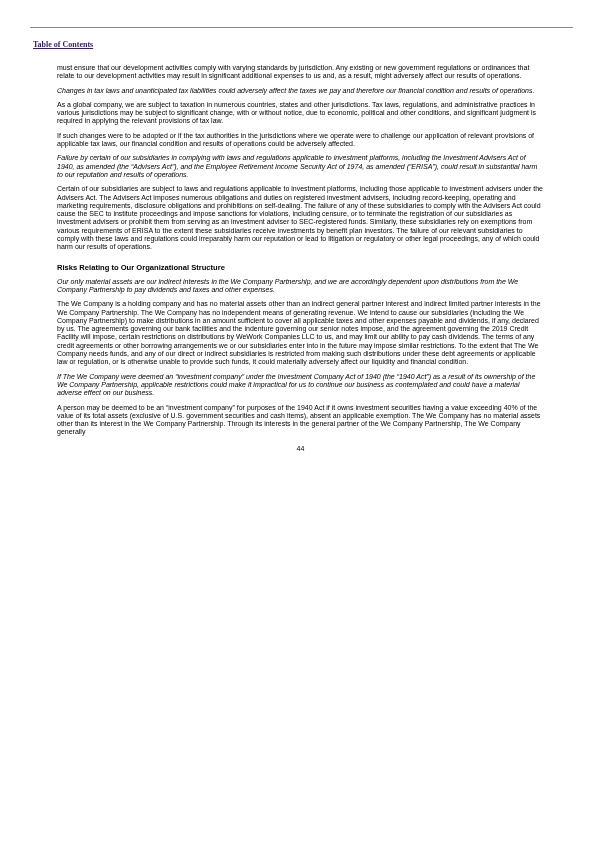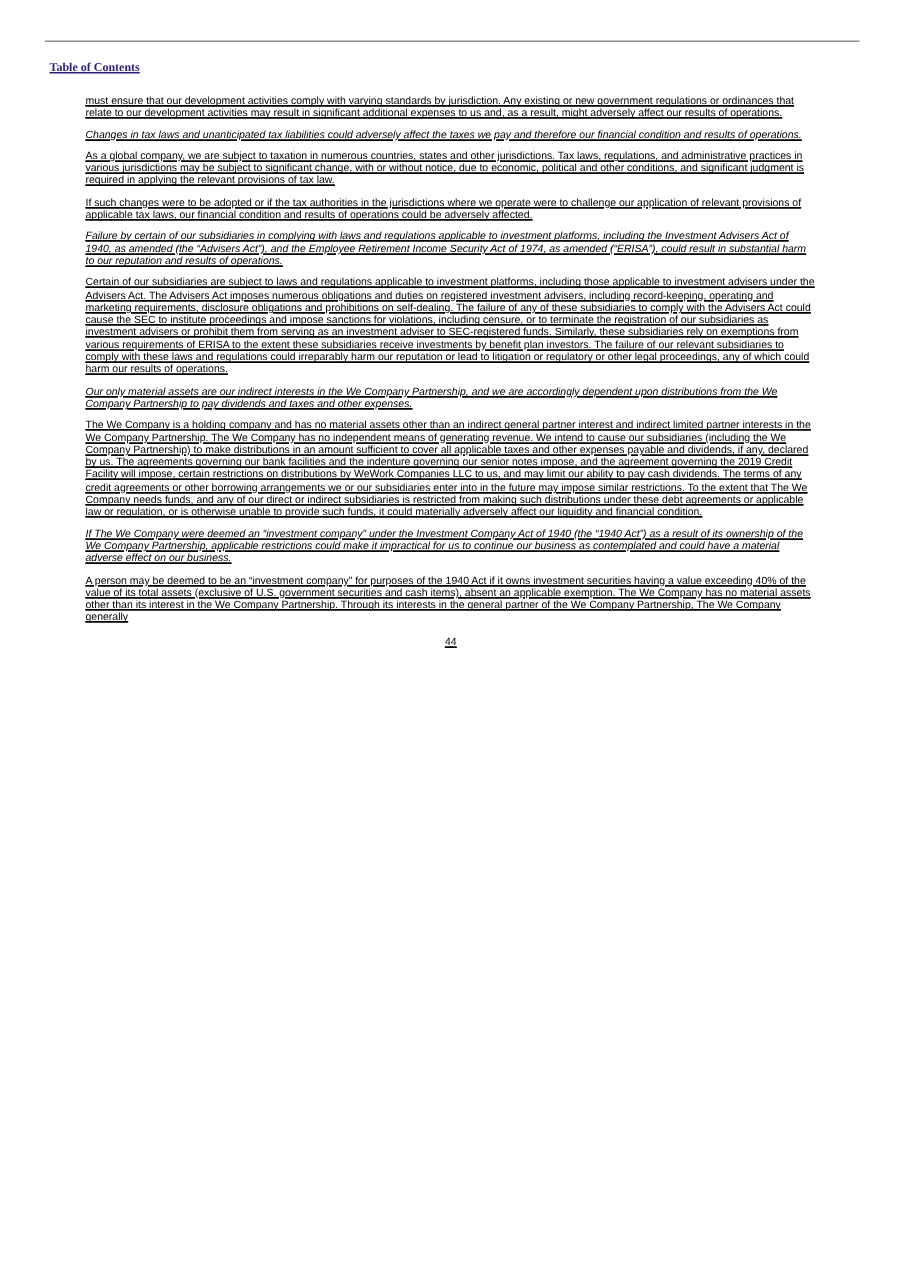--- a/index.html
+++ b/index.html
@@ -1,15 +1,15 @@
 <!DOCTYPE html>
 <html><head>
 <meta charset="utf-8">
 <style>
-  * { margin: 0; padding: 0; box-sizing: border-box; text-decoration: underline; }
+  * { margin: 0; padding: 0; box-sizing: border-box; }
   html, body { background: #ffffff; }
   .page {
     position: relative;
     width: 600px;
     height: 847px;
     margin: 0 auto;
     background: #ffffff;
     font-family: "Liberation Sans", sans-serif;
     color: #000000;
     overflow: hidden;
@@ -76,20 +76,21 @@
     <p class="para italic">Changes in tax laws and unanticipated tax liabilities could adversely affect the taxes we pay and therefore our financial condition and results of operations.</p>
 
     <p class="para">As a global company, we are subject to taxation in numerous countries, states and other jurisdictions. Tax laws, regulations, and administrative practices in various jurisdictions may be subject to significant change, with or without notice, due to economic, political and other conditions, and significant judgment is required in applying the relevant provisions of tax law.</p>
 
     <p class="para">If such changes were to be adopted or if the tax authorities in the jurisdictions where we operate were to challenge our application of relevant provisions of applicable tax laws, our financial condition and results of operations could be adversely affected.</p>
 
     <p class="para italic">Failure by certain of our subsidiaries in complying with laws and regulations applicable to investment platforms, including the Investment Advisers Act of 1940, as amended (the “Advisers Act”), and the Employee Retirement Income Security Act of 1974, as amended (“ERISA”), could result in substantial harm to our reputation and results of operations.</p>
 
     <p class="para">Certain of our subsidiaries are subject to laws and regulations applicable to investment platforms, including those applicable to investment advisers under the Advisers Act. The Advisers Act imposes numerous obligations and duties on registered investment advisers, including record-keeping, operating and marketing requirements, disclosure obligations and prohibitions on self-dealing. The failure of any of these subsidiaries to comply with the Advisers Act could cause the SEC to institute proceedings and impose sanctions for violations, including censure, or to terminate the registration of our subsidiaries as investment advisers or prohibit them from serving as an investment adviser to SEC-registered funds. Similarly, these subsidiaries rely on exemptions from various requirements of ERISA to the extent these subsidiaries receive investments by benefit plan investors. The failure of our relevant subsidiaries to comply with these laws and regulations could irreparably harm our reputation or lead to litigation or regulatory or other legal proceedings, any of which could harm our results of operations.</p>
 
+    <h2 class="section-heading">Risks Relating to Our Organizational Structure</h2>
 
     <p class="para italic">Our only material assets are our indirect interests in the We Company Partnership, and we are accordingly dependent upon distributions from the We Company Partnership to pay dividends and taxes and other expenses.</p>
 
     <p class="para">The We Company is a holding company and has no material assets other than an indirect general partner interest and indirect limited partner interests in the We Company Partnership. The We Company has no independent means of generating revenue. We intend to cause our subsidiaries (including the We Company Partnership) to make distributions in an amount sufficient to cover all applicable taxes and other expenses payable and dividends, if any, declared by us. The agreements governing our bank facilities and the indenture governing our senior notes impose, and the agreement governing the 2019 Credit Facility will impose, certain restrictions on distributions by WeWork Companies LLC to us, and may limit our ability to pay cash dividends. The terms of any credit agreements or other borrowing arrangements we or our subsidiaries enter into in the future may impose similar restrictions. To the extent that The We Company needs funds, and any of our direct or indirect subsidiaries is restricted from making such distributions under these debt agreements or applicable law or regulation, or is otherwise unable to provide such funds, it could materially adversely affect our liquidity and financial condition.</p>
 
     <p class="para italic">If The We Company were deemed an “investment company” under the Investment Company Act of 1940 (the “1940 Act”) as a result of its ownership of the We Company Partnership, applicable restrictions could make it impractical for us to continue our business as contemplated and could have a material adverse effect on our business.</p>
 
     <p class="para">A person may be deemed to be an “investment company” for purposes of the 1940 Act if it owns investment securities having a value exceeding 40% of the value of its total assets (exclusive of U.S. government securities and cash items), absent an applicable exemption. The We Company has no material assets other than its interest in the We Company Partnership. Through its interests in the general partner of the We Company Partnership, The We Company generally</p>
 
     <div class="page-number">44</div>

